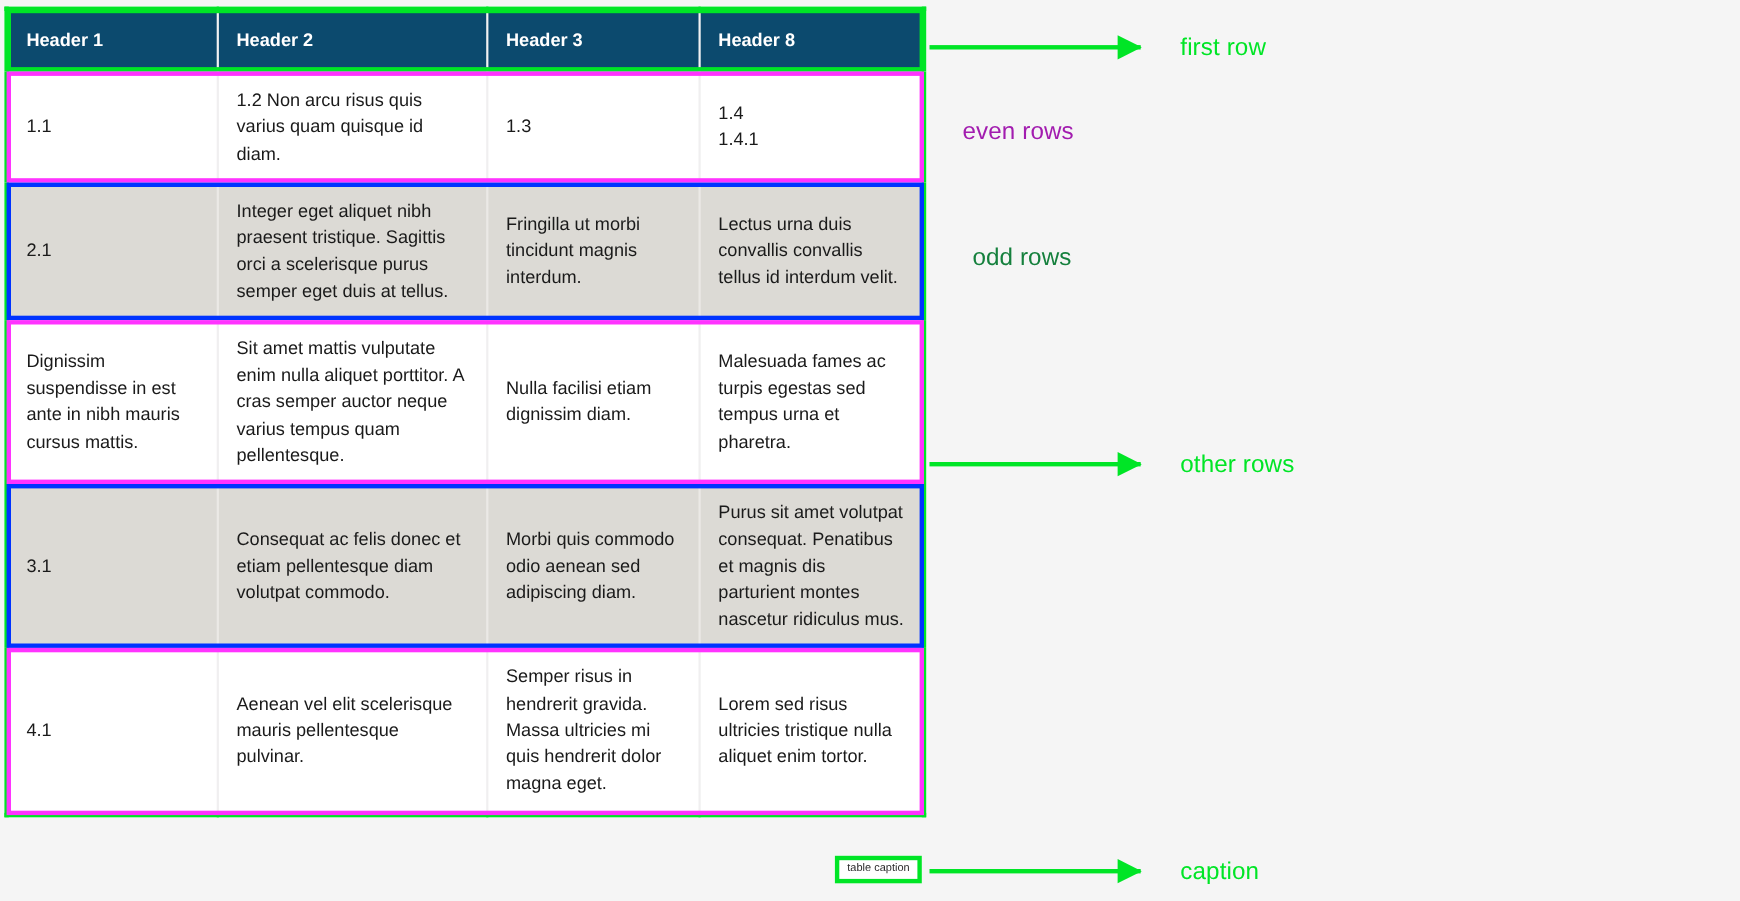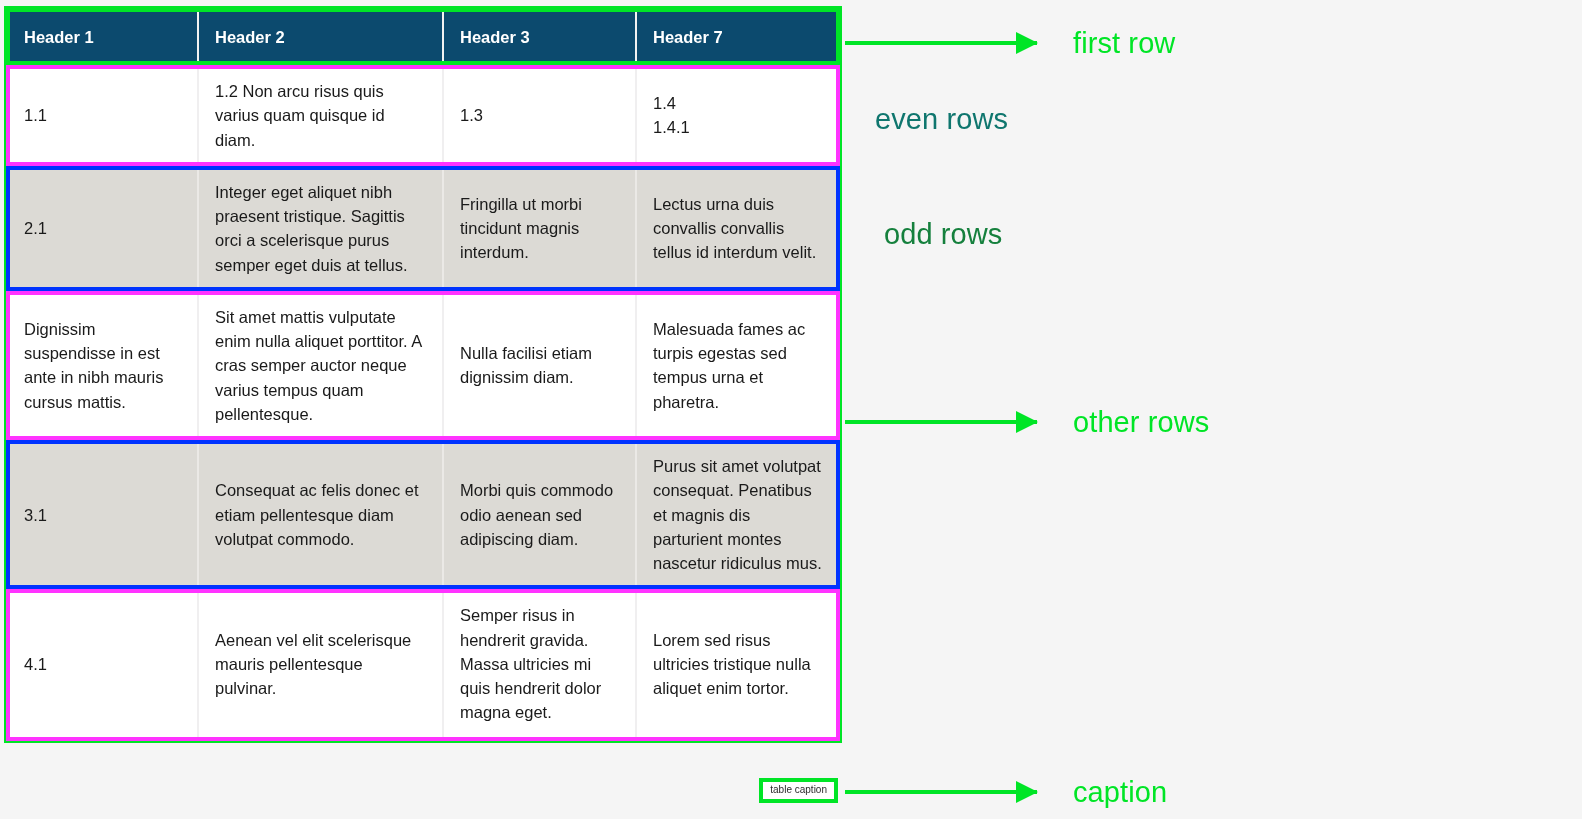--- a/index.html
+++ b/index.html
@@ -122,28 +122,28 @@
     position: absolute;
     right: -1px;
     top: -9px;
     width: 0;
     height: 0;
     border-top: 11px solid transparent;
     border-bottom: 11px solid transparent;
     border-left: 22px solid #00e526;
   }
   .annot .label {
-    font-size: 29px;
+    font-size: 22px;
     line-height: 1;
     white-space: nowrap;
     margin-left: 36px;
     letter-spacing: .1px;
   }
   .label.green   { color: #00e526; }
-  .label.magenta { color: #0f766e; }
+  .label.magenta { color: #a21caf; }
   .label.blue    { color: #15803d; }
 
   
   #annot-first-row  { left: 845px; top: 43px; }
   #annot-first-row .arrow { width: 192px; }
 
   #annot-even-rows  { left: 875px; top: 119px; }
 
   #annot-odd-rows   { left: 884px; top: 234px; }
 
@@ -163,21 +163,21 @@
         <col class="c2">
         <col class="c3">
         <col class="c4">
     </colgroup>
 
     <thead>
       <tr>
         <th>Header 1</th>
         <th>Header 2</th>
         <th>Header 3</th>
-        <th>Header 7</th>
+        <th>Header 8</th>
       </tr>
     </thead>
 
     <tbody>
       <tr class="even-row">
         <td>1.1</td>
         <td>1.2 Non arcu risus quis varius quam quisque id diam.</td>
         <td>1.3</td>
         <td style="white-space: pre-line;">1.4
 1.4.1</td>

